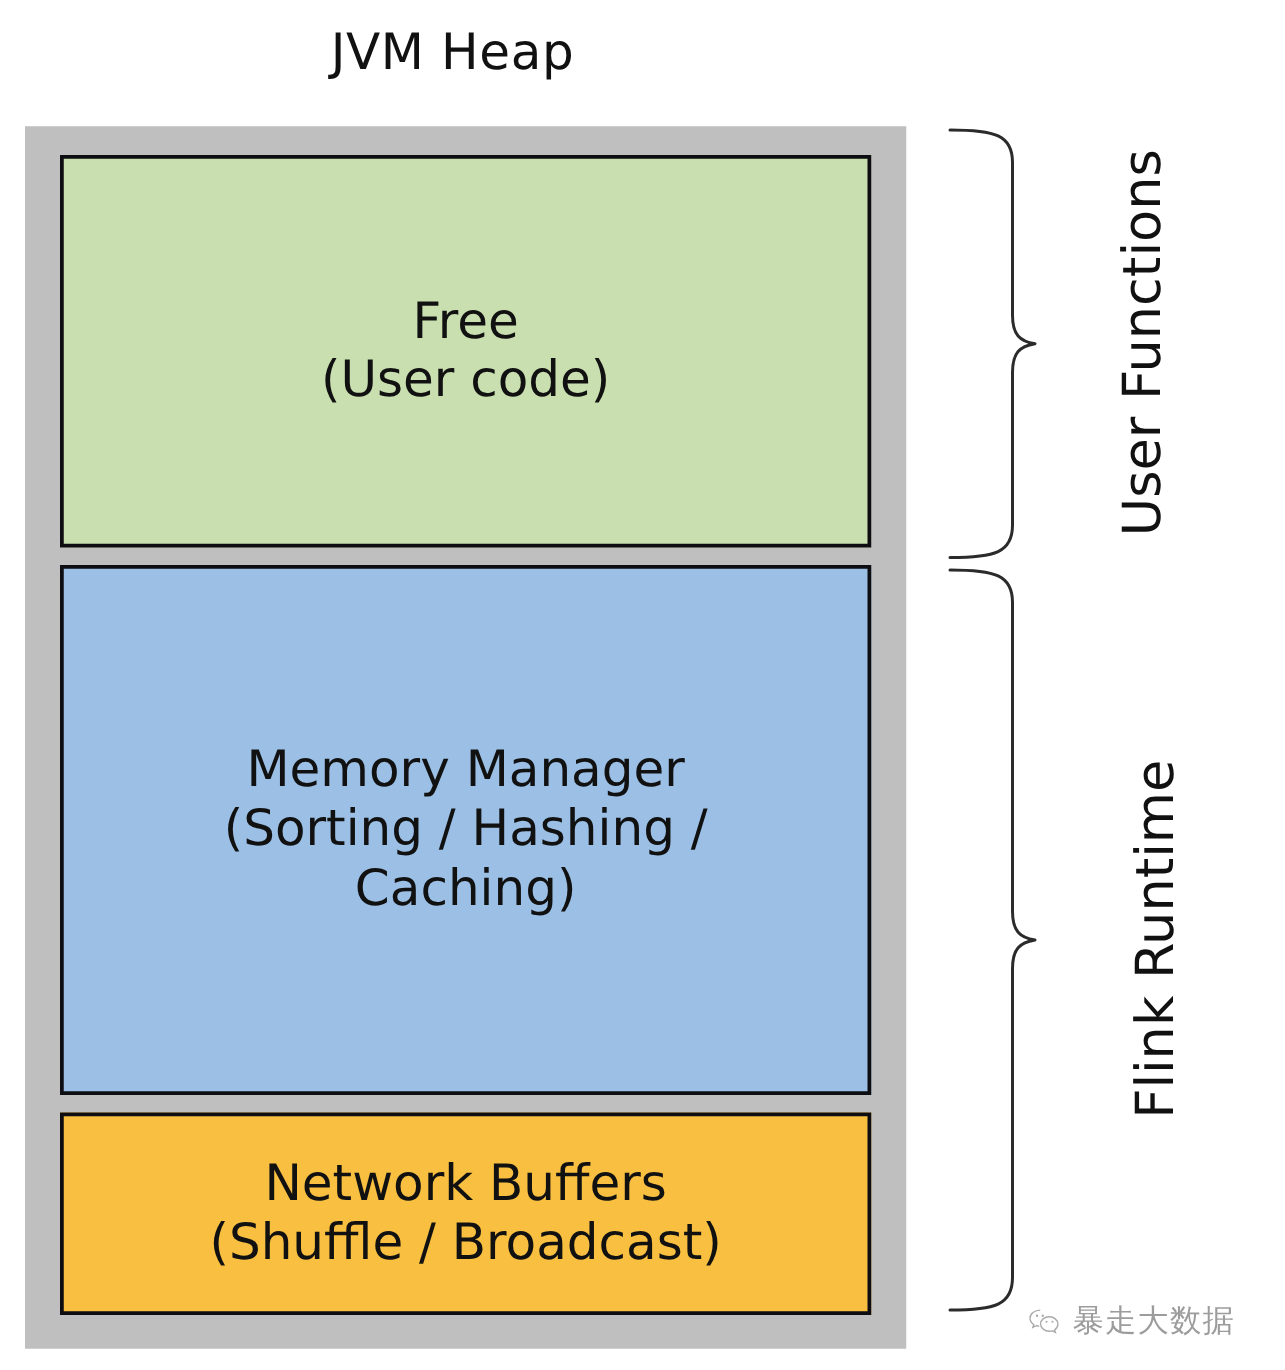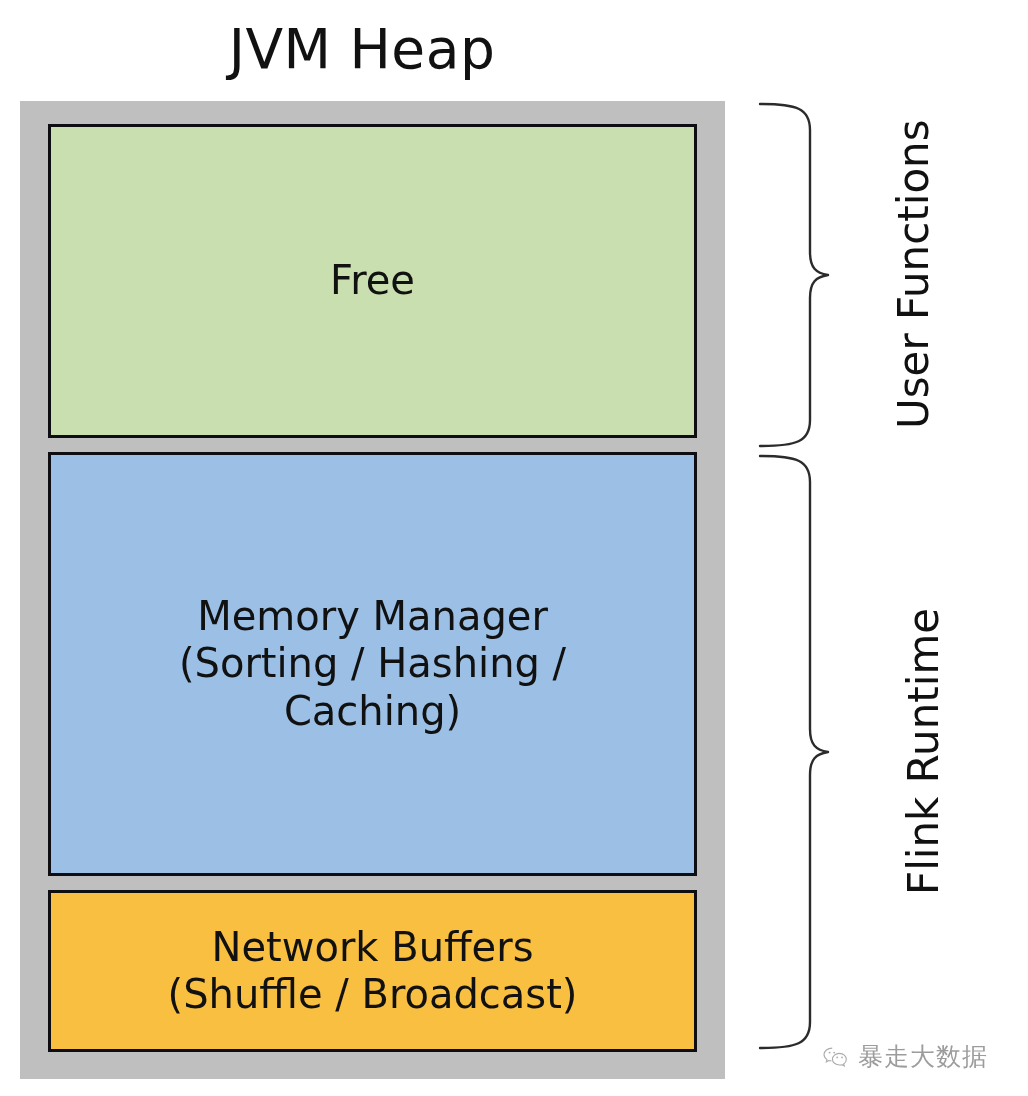--- a/index.html
+++ b/index.html
@@ -16,21 +16,21 @@
     color: #000000;
   }
 
   
   #diagram-title {
     position: absolute;
     left: 0;
     top: 22px;
     width: 724px;
     text-align: center;
-    font-size: 55px;
+    font-size: 40px;
     line-height: 1.0;
     letter-spacing: 0.5px;
     color: #111111;
     white-space: nowrap;
   }
 
   
   #heap-container {
     position: absolute;
     left: 20px;
@@ -136,20 +136,21 @@
 </style>
 </head>
 <body>
 
 <div id="diagram-title">JVM Heap</div>
 
 <div id="heap-container">
 
   <div class="mem-block" id="block-free">
     <span class="line">Free</span>
+    <span class="line">(User code)</span>
   </div>
 
   <div class="mem-block" id="block-memory-manager">
     <span class="line">Memory Manager</span>
     <span class="line">(Sorting / Hashing /</span>
     <span class="line">Caching)</span>
   </div>
 
   <div class="mem-block" id="block-network-buffers">
     <span class="line">Network Buffers</span>

